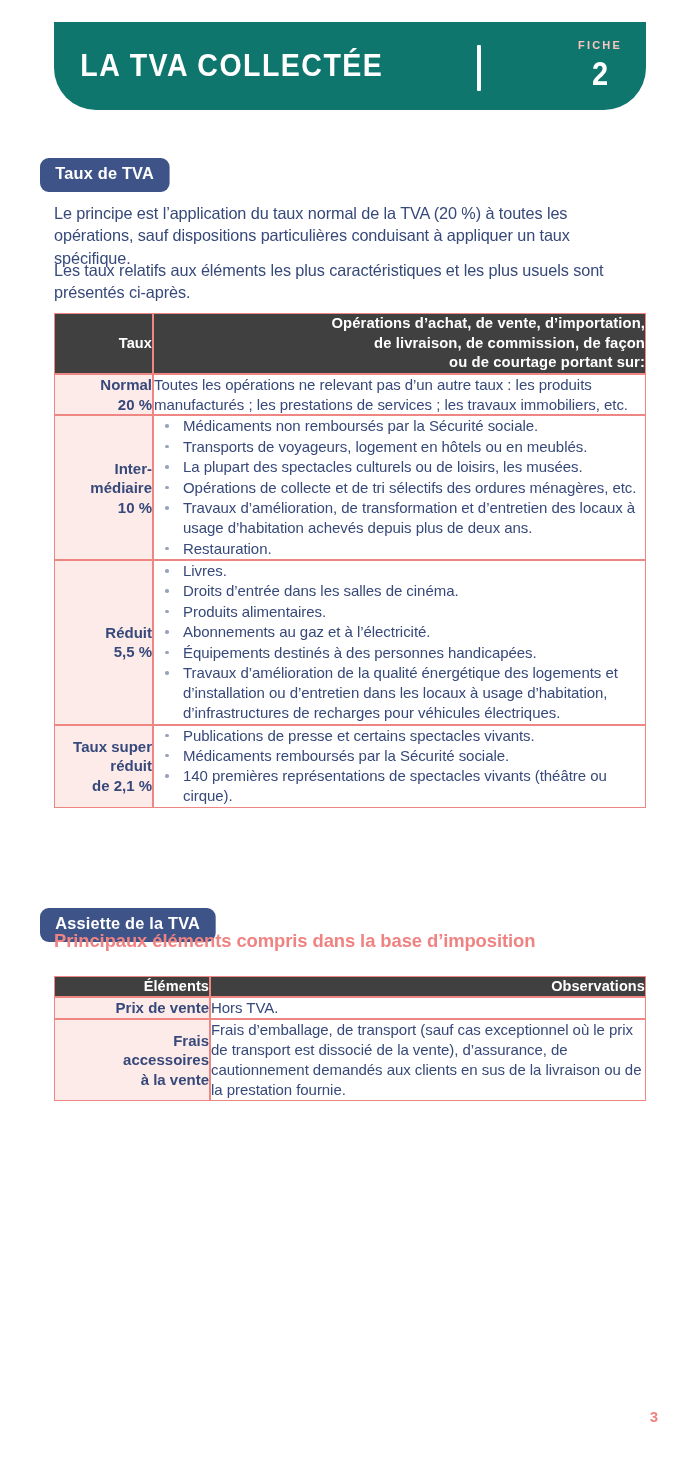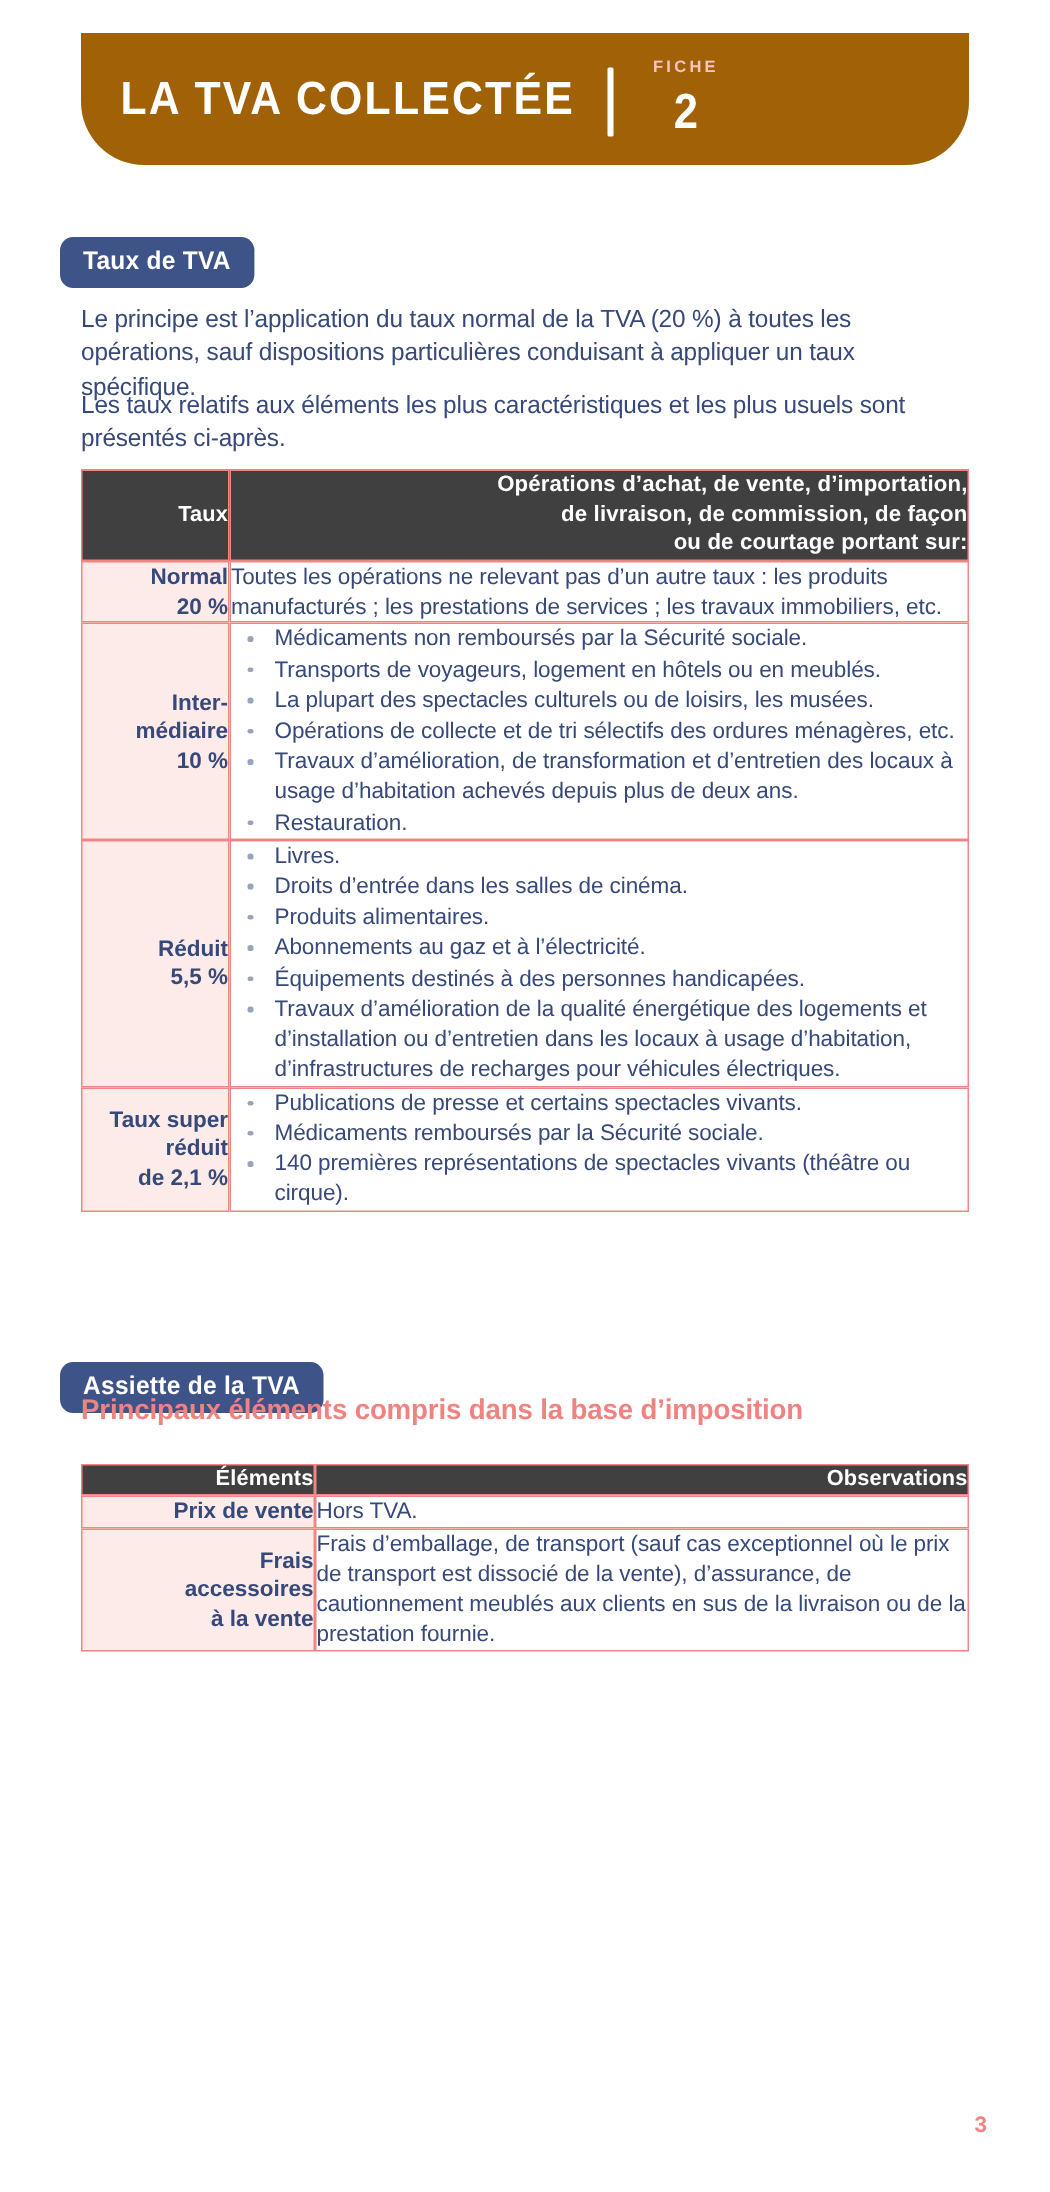--- a/index.html
+++ b/index.html
@@ -17,26 +17,26 @@
     overflow: hidden;
   }
 
   
   .header-banner {
     position: absolute;
     left: 54px;
     top: 22px;
     width: 592px;
     height: 88px;
-    background: #a16207;
+    background: #0f766e;
     border-radius: 0 0 42px 42px;
     box-sizing: border-box;
     display: flex;
     align-items: center;
-    justify-content: flex-start;
+    justify-content: space-between;
     padding-right: 18px;
   }
   .header-title {
     color: #ffffff;
     font-size: 31px;
     font-weight: bold;
     letter-spacing: 1.6px;
     line-height: 1;
     text-transform: uppercase;
     transform: scaleX(0.92);
@@ -322,19 +322,19 @@
         <p>Hors TVA.</p>
       </td>
     </tr>
     <tr>
       <td class="label-cell">
         <span class="lbl-line">Frais</span>
         <span class="lbl-line">accessoires</span>
         <span class="lbl-line">à la vente</span>
       </td>
       <td class="content-cell">
-        <p>Frais d’emballage, de transport (sauf cas exceptionnel où le prix de transport est dissocié de la vente), d’assurance, de cautionnement meublés aux clients en sus de la livraison ou de la prestation fournie.</p>
+        <p>Frais d’emballage, de transport (sauf cas exceptionnel où le prix de transport est dissocié de la vente), d’assurance, de cautionnement demandés aux clients en sus de la livraison ou de la prestation fournie.</p>
       </td>
     </tr>
   </tbody>
 </table>
 
 <div class="page-number">3</div>
 
 </body></html>

